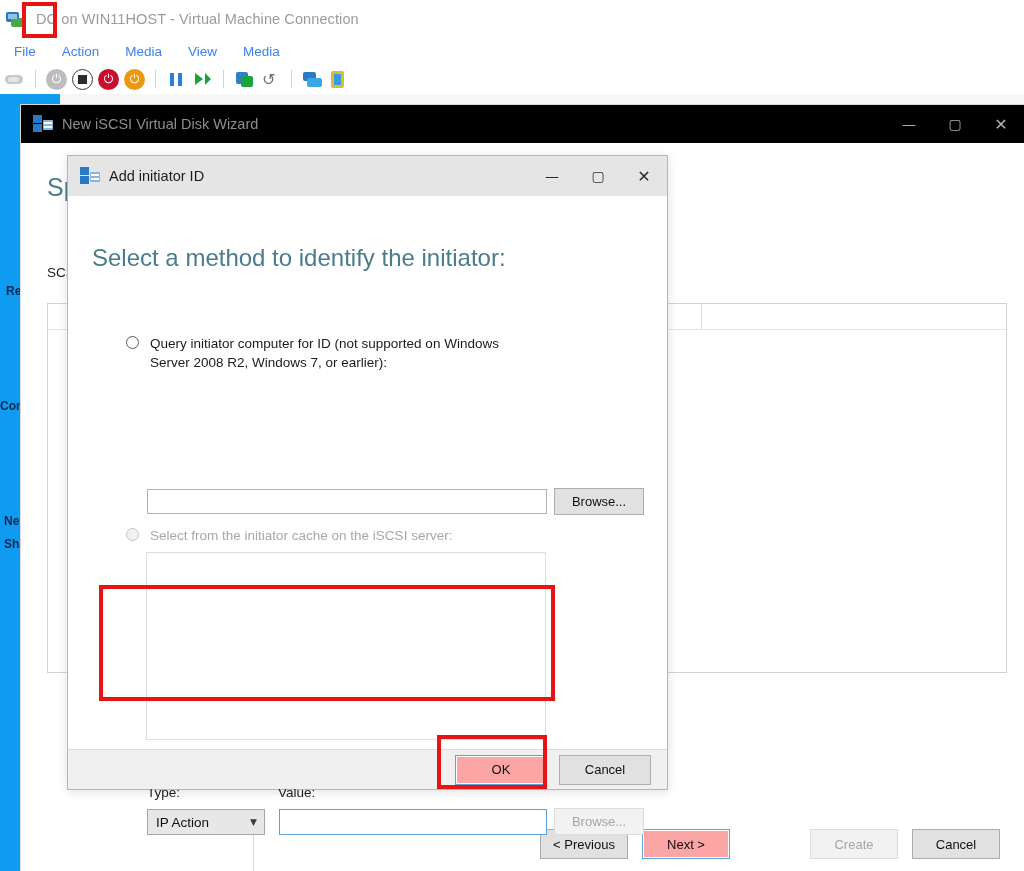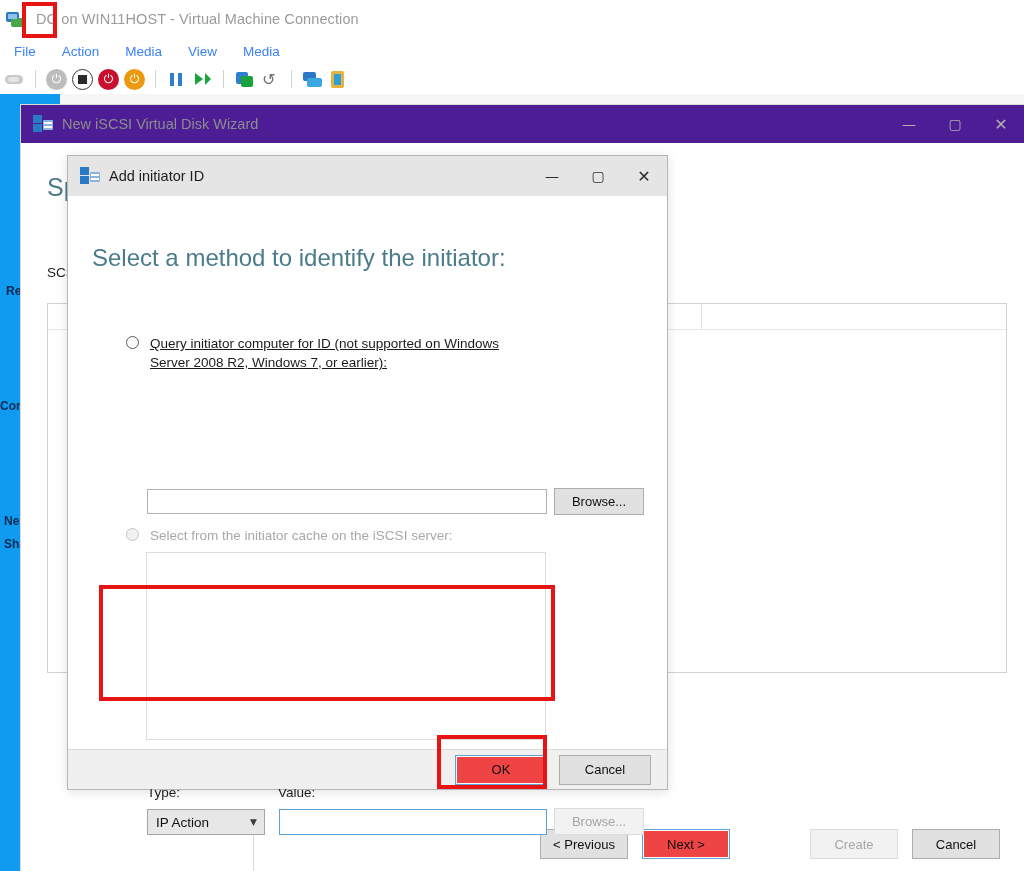--- a/index.html
+++ b/index.html
@@ -73,21 +73,21 @@
     position: absolute; left: 0; top: 735px; width: 964px; height: 42px; background: #efefef;
   }
 
   
   .wizard {
     position: absolute; left: 20px; top: 104px; width: 1004px; height: 767px;
     background: #ffffff; border: 1px solid #d8d8d8; border-right: none; border-bottom: none;
   }
   .wz-titlebar {
     position: absolute; left: 0; top: 0; width: 100%; height: 38px;
-    background: #4c1d95; display: flex; align-items: center; padding-left: 12px;
+    background: #000000; display: flex; align-items: center; padding-left: 12px;
   }
   .wz-title-icon { width: 20px; height: 18px; position: relative; margin-right: 9px; flex: 0 0 auto; }
   .wz-title-text { font-size: 14.5px; color: #8d8d8d; white-space: nowrap; }
   .wz-wincontrols { position: absolute; right: 0; top: 0; height: 38px; display: flex; }
   .wz-wc {
     width: 46px; height: 38px; display: flex; align-items: center; justify-content: center;
     color: #b0b0b0; font-size: 14px; font-family: "DejaVu Sans", sans-serif;
   }
   .wz-wc.close { font-size: 16px; }
 
@@ -118,21 +118,21 @@
     display: flex; align-items: center; justify-content: flex-end; padding-right: 24px; gap: 14px;
   }
 
   
   .btn {
     font-family: "Liberation Sans", sans-serif; font-size: 13px; color: #101010;
     background: #e1e1e1; border: 1px solid #adadad;
     height: 30px; min-width: 88px; padding: 0 12px;
     display: inline-flex; align-items: center; justify-content: center; white-space: nowrap;
   }
-  .btn.focus { border: 1px solid #5aa2d8; box-shadow: inset 0 0 0 1px #ffffff; background: #ef4444; }
+  .btn.focus { border: 1px solid #5aa2d8; box-shadow: inset 0 0 0 1px #ffffff; background: #fca5a5; }
   .btn.disabled { color: #a6a6a6; background: #f2f2f2; border-color: #dcdcdc; }
 
   
   .dlg {
     position: absolute; left: 67px; top: 155px; width: 601px; height: 635px;
     background: #ffffff; border: 1px solid #b6b6b6;
     box-shadow: 0 2px 10px rgba(0,0,0,0.12);
   }
   .dlg-titlebar {
     position: absolute; left: 0; top: 0; width: 100%; height: 40px;
@@ -338,21 +338,21 @@
         <div class="dlg-wc">▢</div>
         <div class="dlg-wc close">✕</div>
       </div>
     </div>
 
     <div class="dlg-body">
       <div class="dlg-heading">Select a method to identify the initiator:</div>
 
       <div class="opt" style="left:58px; top:138px; width:500px;">
         <div class="radio"></div>
-        <div class="opt-label" style="width:470px;text-decoration:underline;">
+        <div class="opt-label" style="width:470px;">
           <span>Query initiator computer for ID (not supported on Windows</span><br>
           <span>Server 2008 R2, Windows 7, or earlier):</span>
         </div>
       </div>
       <input class="txtinput" style="left: 79px; top: 293px; width: 400px;" type="text" value="">
       <button class="btn" style="position:absolute; left:486px; top:292px; width:90px; height:27px;">Browse...</button>
 
       <div class="opt" style="left:58px; top:330px; width:470px;">
         <div class="radio dis"></div>
         <div class="opt-label dis">Select from the initiator cache on the iSCSI server:</div>

